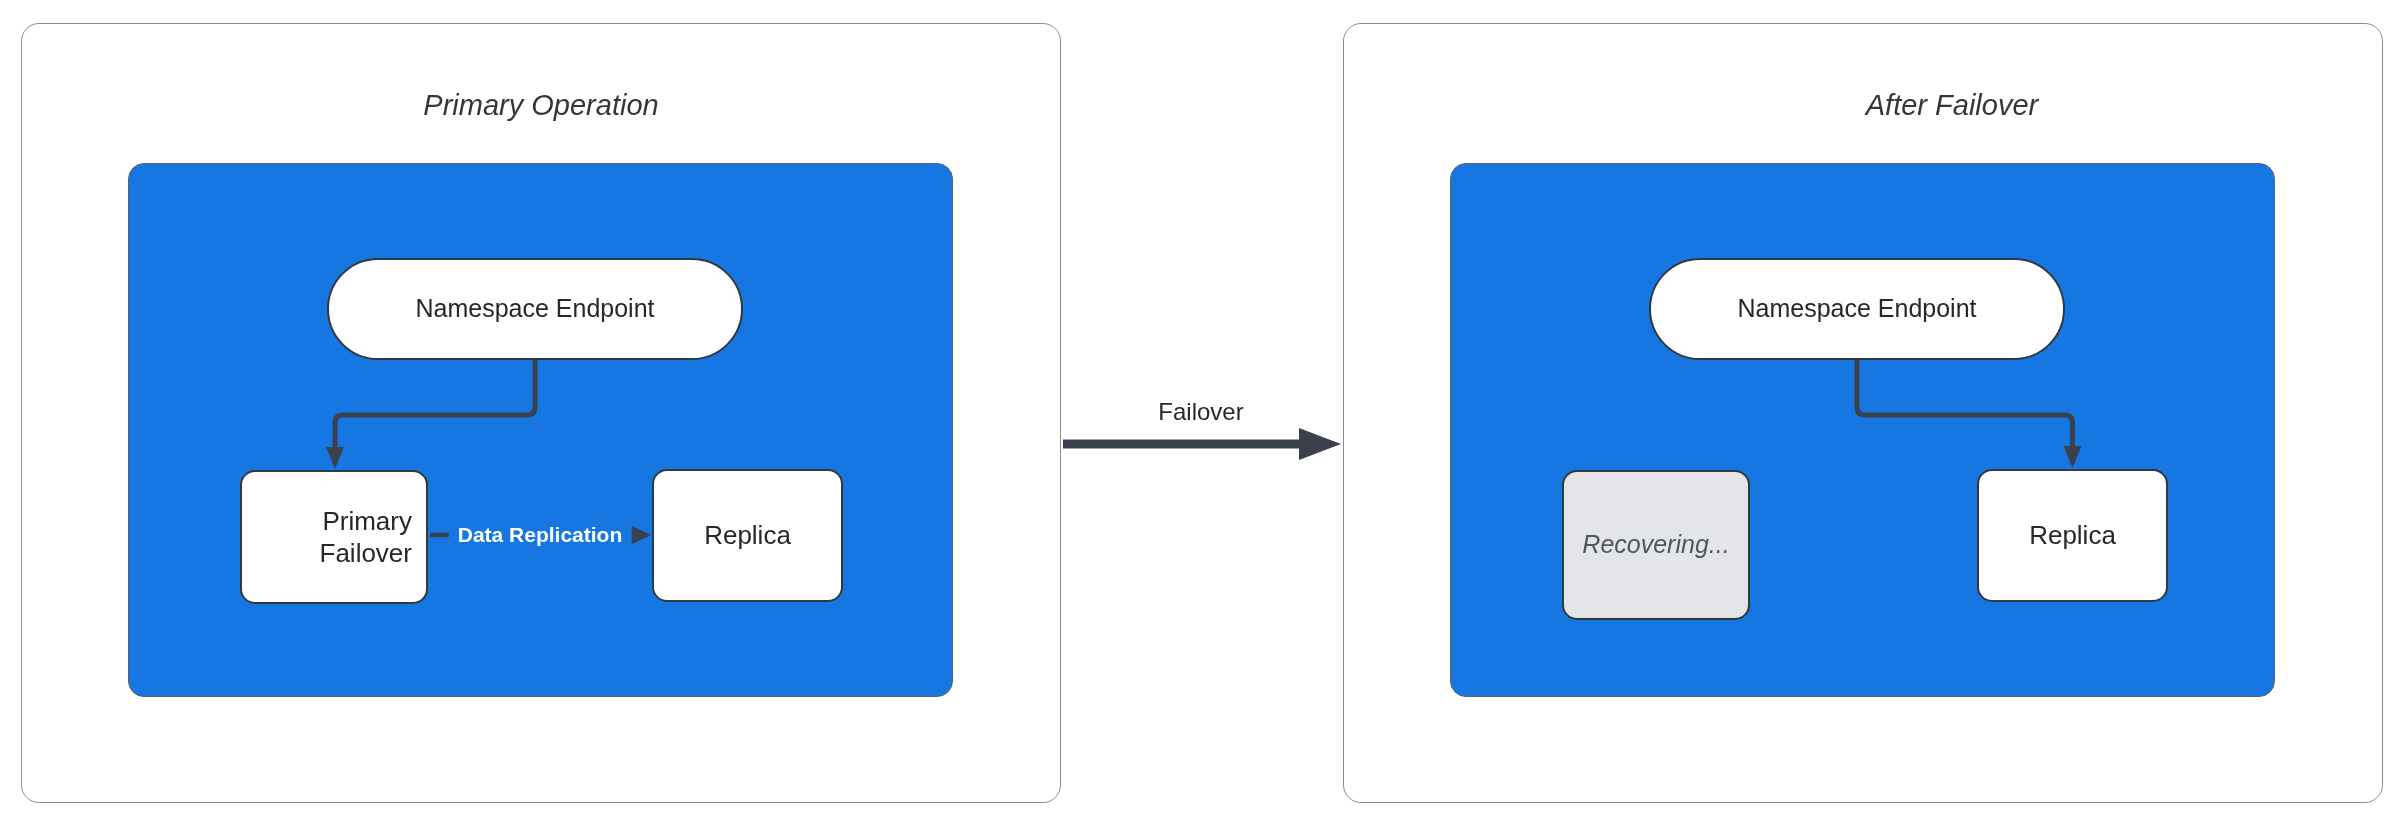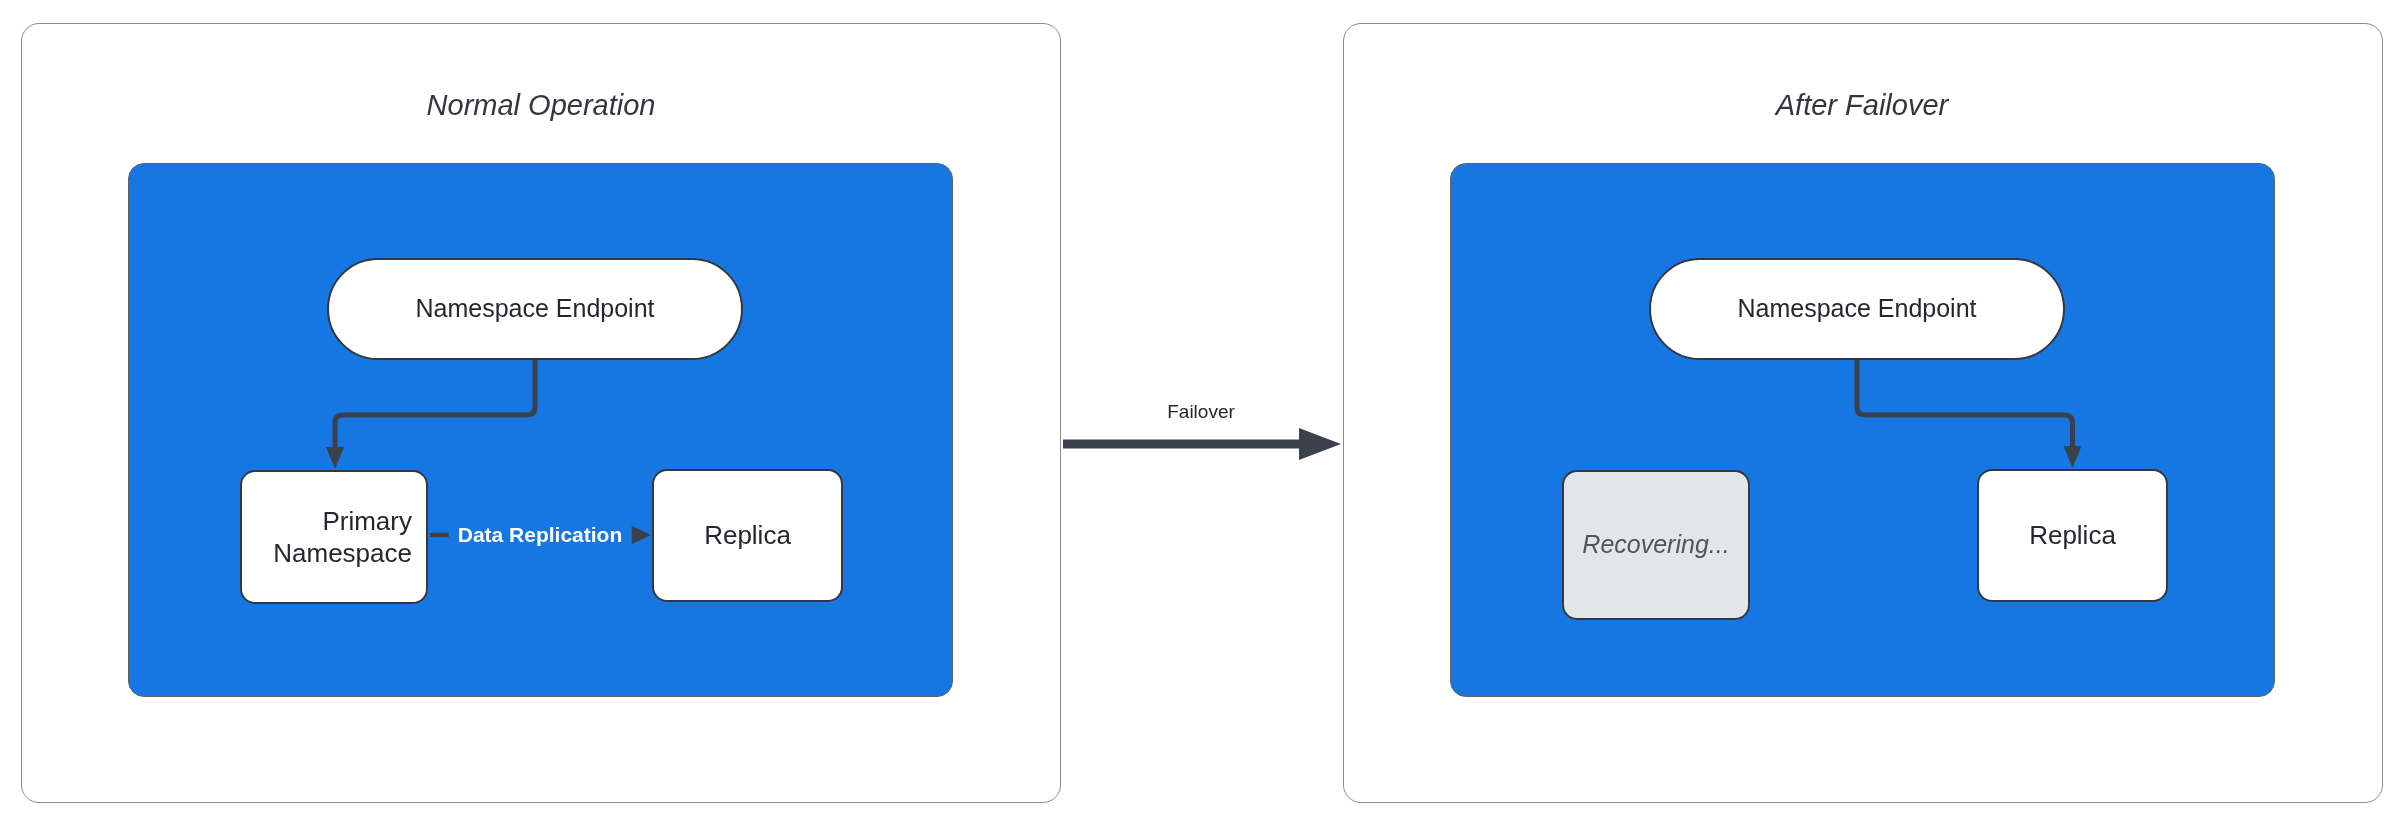--- a/index.html
+++ b/index.html
@@ -33,21 +33,21 @@
   .panel-title {
     position: absolute;
     transform: translate(-50%, -50%);
     font-style: italic;
     font-size: 29px;
     color: var(--title-text, #33363b);
     white-space: nowrap;
     z-index: 4;
   }
   #title-left  { left: 541px;  top: 105px; }
-  #title-right { left: 1862px; top: 105px; }
+  #title-right { left: 1952px; top: 105px; }
 
   
   .cluster {
     position: absolute;
     top: 163px;
     width: 825px;
     height: 534px;
     background: var(--cluster-blue, #1677e2);
     border: 1.5px solid #5d6269;
     border-radius: 16px;
@@ -117,35 +117,35 @@
   #label-replication {
     left: 540px; top: 535px;
     font-weight: bold;
     font-size: 21px;
     color: var(--edge-label-on-blue, #ffffff);
     background: var(--cluster-blue, #1677e2);
     padding: 2px 9px;
   }
   #label-failover {
     left: 1201px; top: 412px;
-    font-size: 19px;
+    font-size: 24px;
     color: var(--node-text, #24272b);
     background: #ffffff;
     text-align: right;
   }
 </style>
 </head>
 <body>
 
 <div id="canvas">
 
   <div class="panel" id="panel-left"></div>
   <div class="panel" id="panel-right"></div>
 
-  <div class="panel-title" id="title-left">Normal Operation</div>
+  <div class="panel-title" id="title-left">Primary Operation</div>
   <div class="panel-title" id="title-right">After Failover</div>
 
   <div class="cluster" id="cluster-left"></div>
   <div class="cluster" id="cluster-right"></div>
 
   <svg id="connectors" viewBox="0 0 2407 828" xmlns="http://www.w3.org/2000/svg">
 
     <path class="elbow" d="M535,360 L535,407 Q535,415 527,415 L343,415 Q335,415 335,423 L335,448"></path>
     <polygon points="335,469 326,447 344,447"></polygon>
 
@@ -153,21 +153,21 @@
     <polygon points="651,535 630,525 630,545"></polygon>
 
     <path class="failover-line" d="M1063,444 L1301,444"></path>
     <polygon points="1341,444 1299,428 1299,460"></polygon>
 
     <path class="elbow" d="M1857,360 L1857,407 Q1857,415 1865,415 L2064.5,415 Q2072.5,415 2072.5,423 L2072.5,448"></path>
     <polygon points="2072.5,468 2063.5,446 2081.5,446"></polygon>
   </svg>
 
   <div class="node pill" id="node-endpoint-left">Namespace Endpoint</div>
-  <div class="node rect" id="node-primary">Primary Namespace</div>
+  <div class="node rect" id="node-primary">Primary Failover</div>
   <div class="node rect" id="node-replica-left">Replica</div>
 
   <div class="node pill" id="node-endpoint-right">Namespace Endpoint</div>
   <div class="node rect" id="node-recovering">Recovering...</div>
   <div class="node rect" id="node-replica-right">Replica</div>
 
   <div class="edge-label" id="label-replication">Data Replication</div>
   <div class="edge-label" id="label-failover">Failover</div>
 
 </div>

